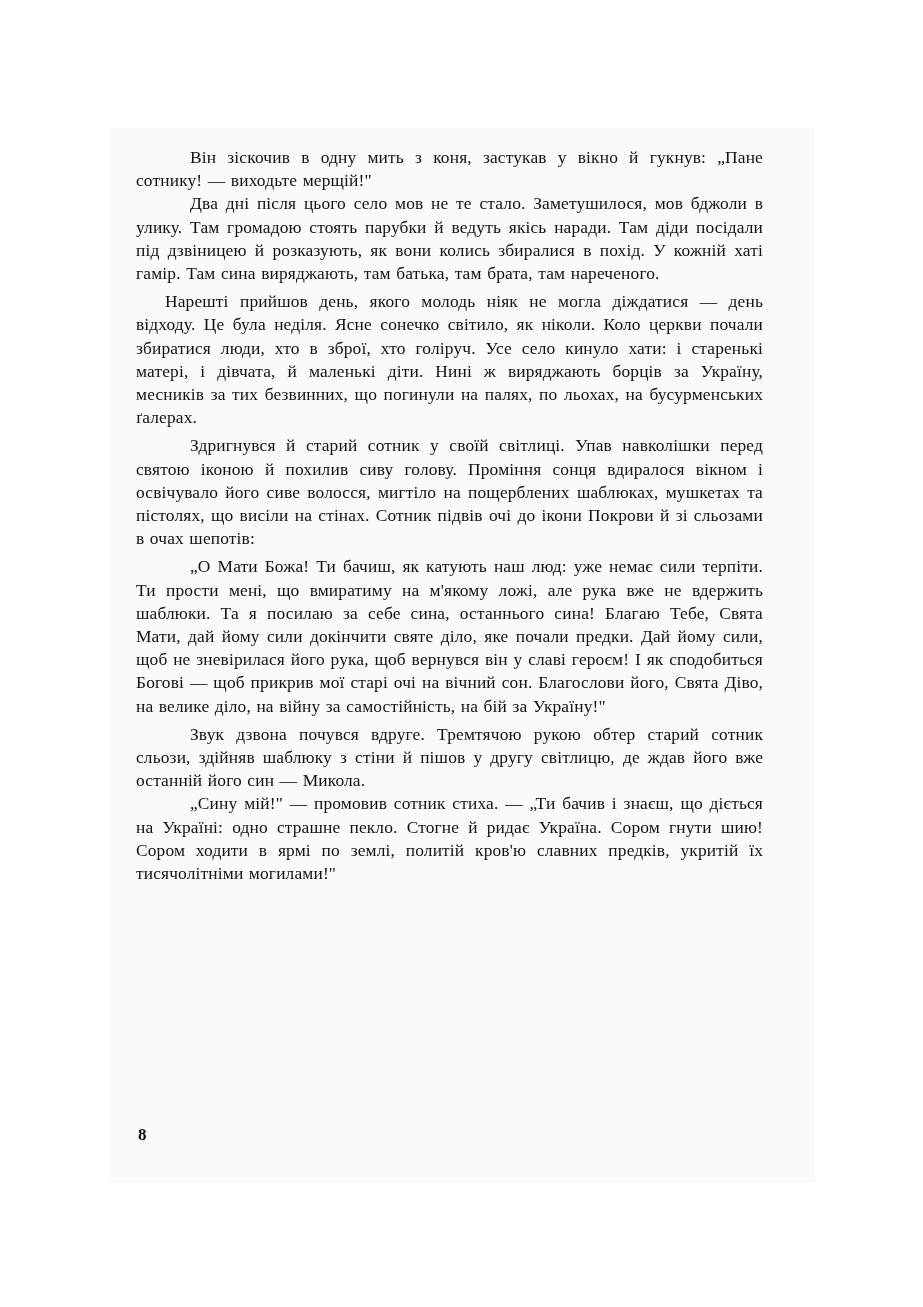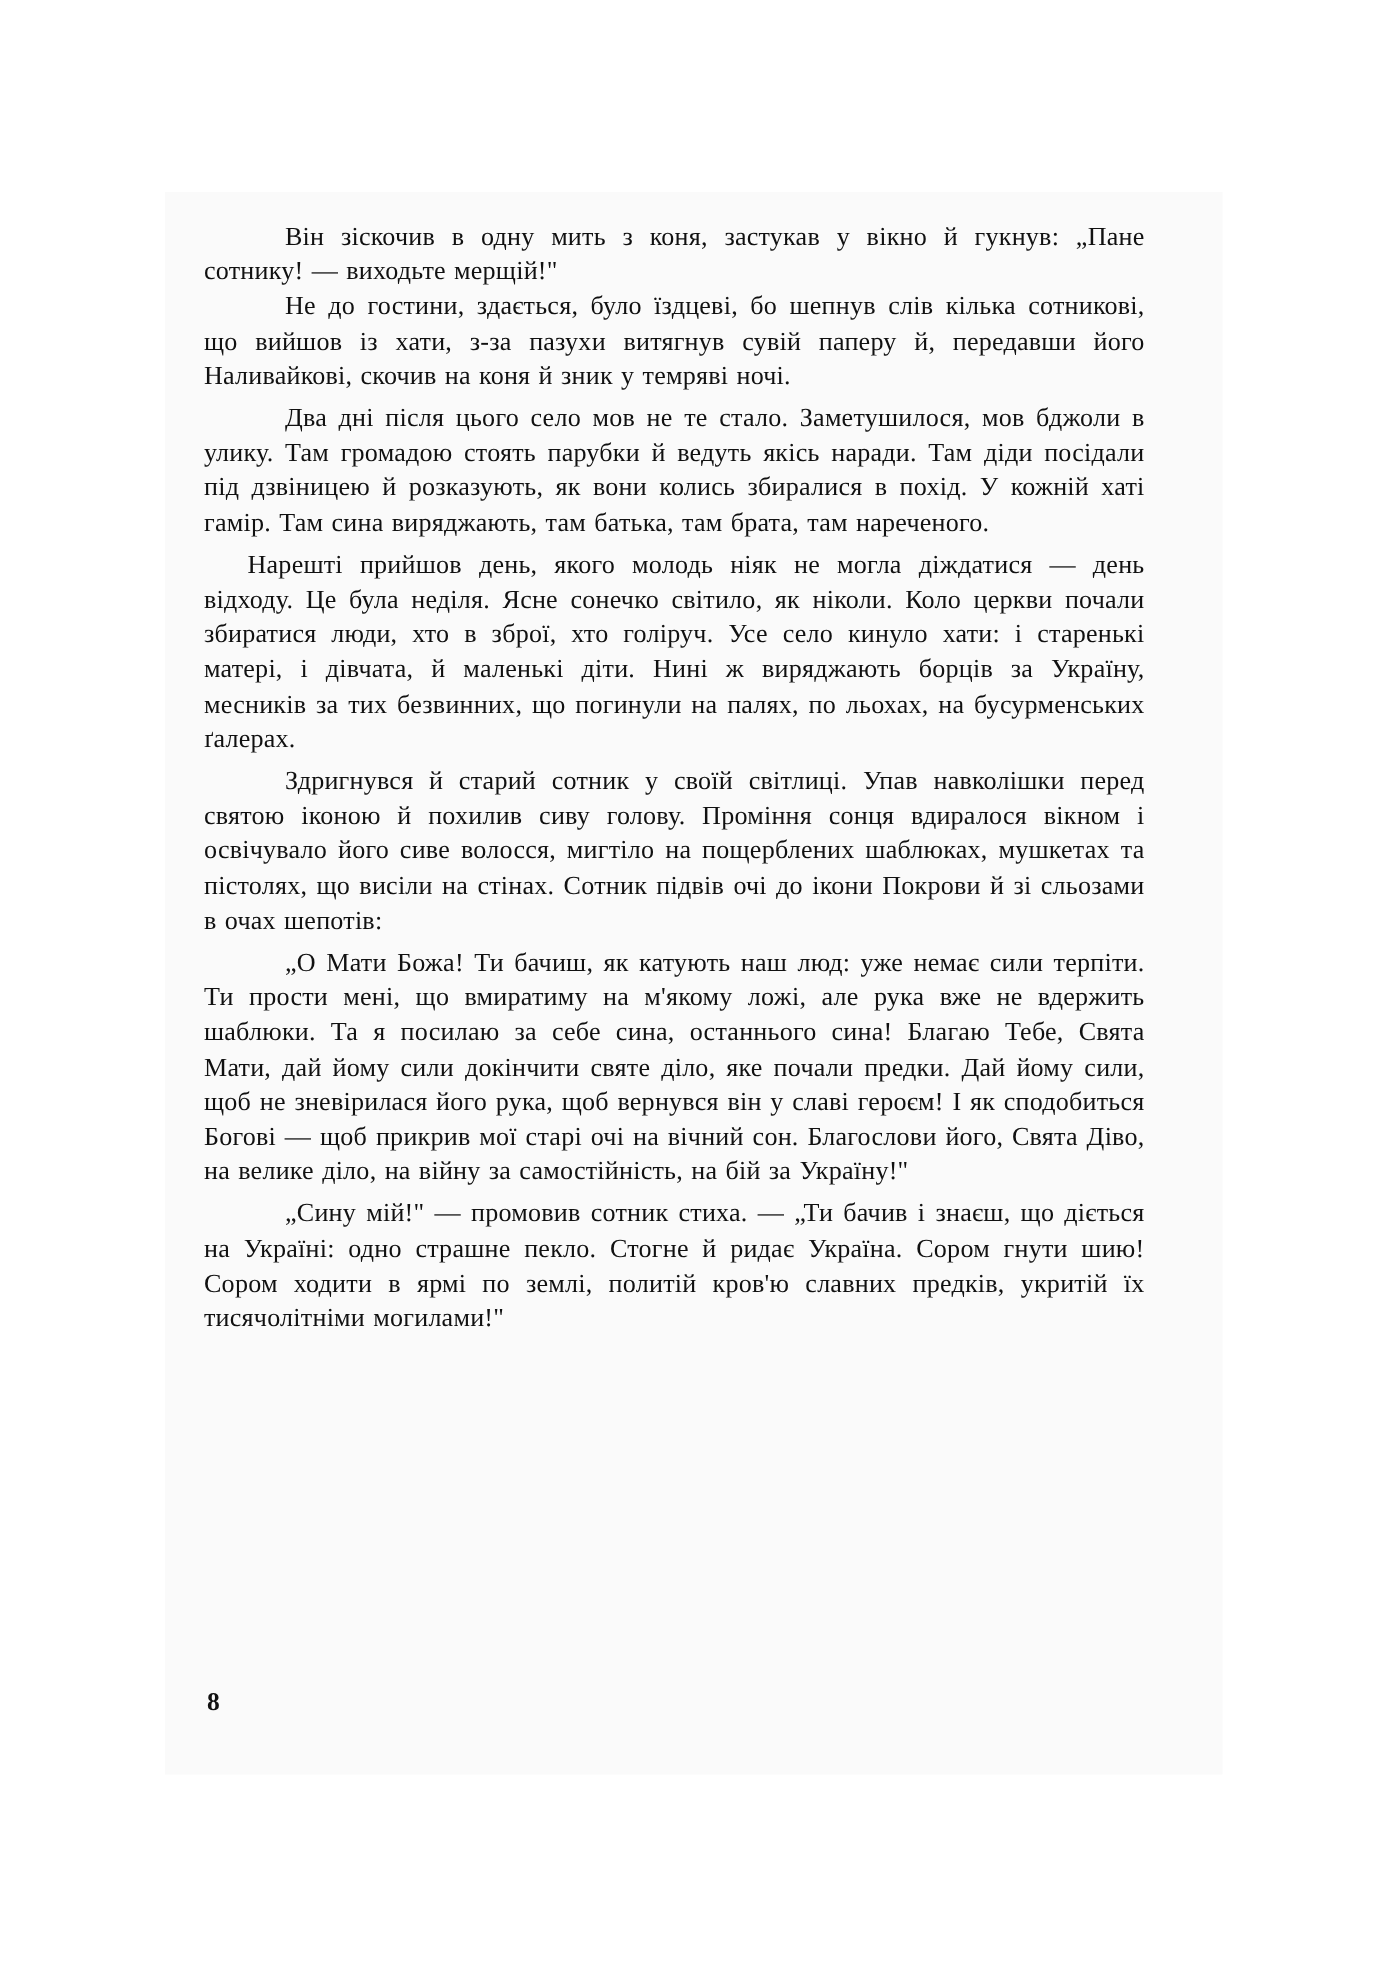--- a/index.html
+++ b/index.html
@@ -43,21 +43,21 @@
       line-height: 20px;
     }
   </style>
 </head>
 <body>
 
 <div class="page"></div>
 
 <div class="text-block">
   <p class="para no-gap">Він зіскочив в одну мить з коня, застукав у вікно й гукнув: „Пане сотнику! — виходьте мерщій!"</p>
-  <p class="para">Не до гостини, здається, було їздцеві, бо шепнув слів кілька сотникові, що вийшов із хати, з-за пазухи витягнув сувій паперу й, передавши його Наливайкові, скочив на коня й зник у темряві ночі.</p>
   <p class="para">Два дні після цього село мов не те стало. Заметушилося, мов бджоли в улику. Там громадою стоять парубки й ведуть якісь наради. Там діди посідали під дзвіницею й розказують, як вони колись збиралися в похід. У кожній хаті гамір. Там сина виряджають, там батька, там брата, там нареченого.</p>
   <p class="para small-indent">Нарешті прийшов день, якого молодь ніяк не могла діждатися — день відходу. Це була неділя. Ясне сонечко світило, як ніколи. Коло церкви почали збиратися люди, хто в зброї, хто голіруч. Усе село кинуло хати: і старенькі матері, і дівчата, й маленькі діти. Нині ж виряджають борців за Україну, месників за тих безвинних, що по­гинули на палях, по льохах, на бусурменських ґалерах.</p>
   <p class="para">Здригнувся й старий сотник у своїй світлиці. Упав навколішки перед святою іконою й похилив сиву голову. Проміння сонця вди­ралося вікном і освічувало його сиве волосся, мигтіло на пощерб­лених шаблюках, мушкетах та пістолях, що висіли на стінах. Сотник підвів очі до ікони Покрови й зі сльозами в очах шепотів:</p>
   <p class="para">„О Мати Божа! Ти бачиш, як катують наш люд: уже немає сили терпіти. Ти прости мені, що вмиратиму на м'якому ложі, але рука вже не вдержить шаблюки. Та я посилаю за себе сина, остан­нього сина! Благаю Тебе, Свята Мати, дай йому сили докінчити святе діло, яке почали предки. Дай йому сили, щоб не зневірилася його рука, щоб вернувся він у славі героєм! І як сподобиться Богові — щоб прикрив мої старі очі на вічний сон. Благослови його, Свята Діво, на велике діло, на війну за самостійність, на бій за Україну!"</p>
+  <p class="para no-gap">Звук дзвона почувся вдруге. Тремтячою рукою обтер старий сотник сльози, здійняв шаблюку з стіни й пішов у другу світлицю, де ждав його вже останній його син — Микола.</p>
   <p class="para">„Сину мій!" — промовив сотник стиха. — „Ти бачив і знаєш, що діється на Україні: одно страшне пекло. Стогне й ридає Україна. Сором гнути шию! Сором ходити в ярмі по землі, политій кров'ю славних предків, укритій їх тисячолітніми могилами!"</p>
 </div>
 
 <div class="page-number">8</div>
 
 </body></html>

